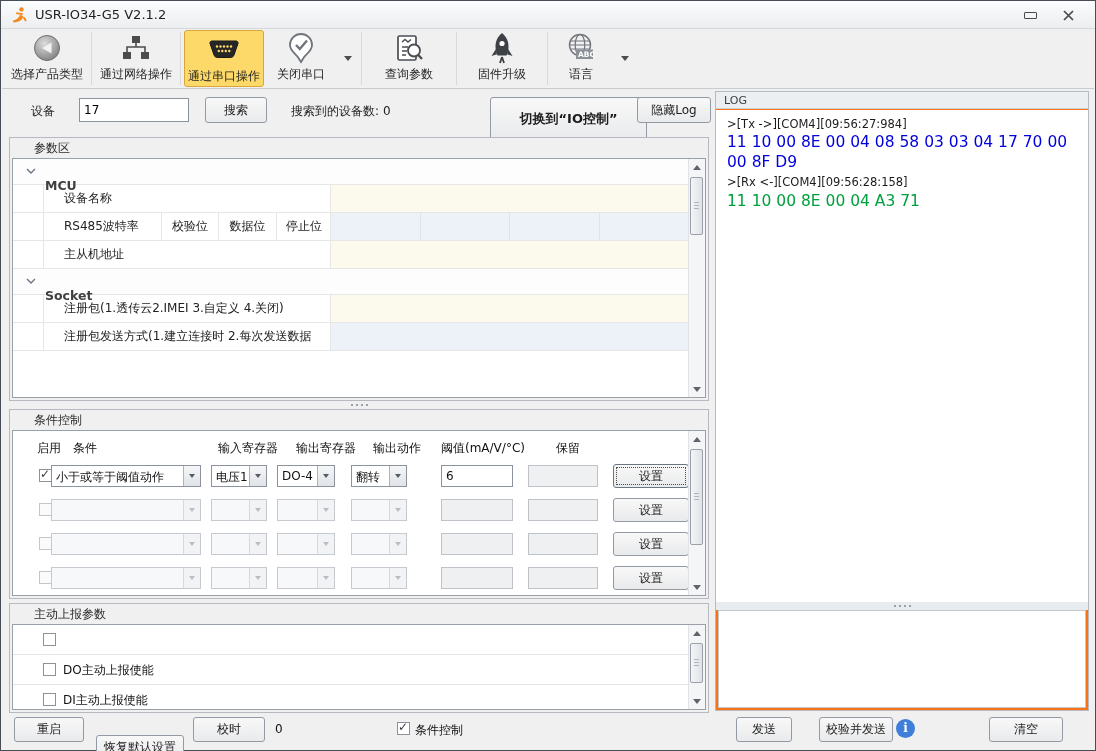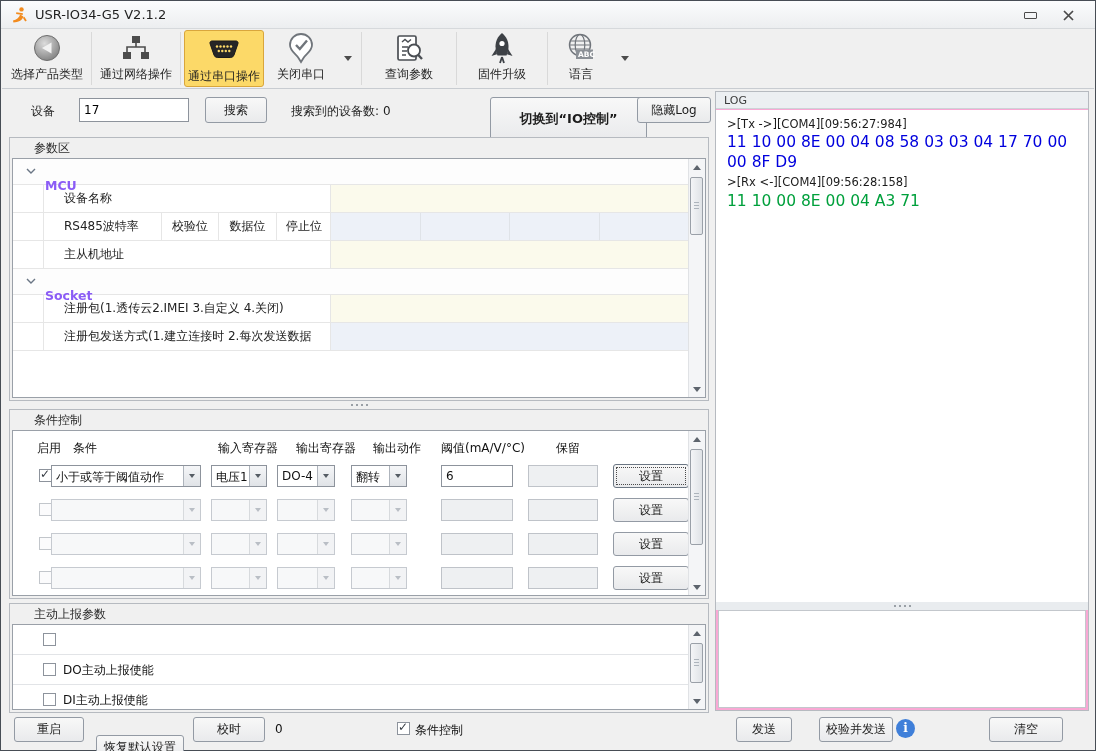--- a/index.html
+++ b/index.html
@@ -36,21 +36,21 @@
 
   
   .group{position:absolute;left:8px;width:700px;border:1px solid #b6bac0;background:#f0f0f0;padding-left:16px;}
   .group-label{height:18px;padding:2px 0 0 8px;font-size:12px;color:#2b2b2b;}
   .group-panel{position:absolute;left:2px;right:2px;top:20px;bottom:2px;background:#fff;border:1px solid #9aa0a8;overflow:hidden;}
 
   
   #param-grid{position:absolute;inset:0;right:17px;}
   .pg-section{height:26px;border-bottom:1px solid #e6e6e6;display:flex;align-items:center;background:#fdfdfd;}
   .pg-chevron{margin:0 9px 0 13px;display:flex;}
-  .pg-secname{font-weight:bold;font-size:12.5px;color:#8b5cf6;margin-top:28px;}
+  .pg-secname{font-weight:bold;font-size:12.5px;color:#404040;margin-top:28px;}
   .pg-row{height:28px;border-bottom:1px solid #e6e6e6;display:flex;padding-left:30px;}
   .pg-labels{width:287px;display:flex;border-left:1px solid #e6e6e6;}
   .pg-label{font-size:12px;color:#222;line-height:27px;padding-left:20px;white-space:nowrap;overflow:hidden;flex:1;}
   .pg-label.multi{flex:none;padding-left:0;text-align:center;border-right:0;}
   .pg-label.multi:first-child{text-align:left;padding-left:20px;}
   .pg-labels .pg-label.multi + .pg-label.multi{border-left:1px solid #e6e6e6;}
   .pg-values{flex:1;display:flex;border-left:1px solid #e6e6e6;}
   .pg-cell{flex:1;}
   .pg-cell + .pg-cell{border-left:1px solid #dfe3e8;}
   .pg-cell.yellow{background:var(--cy,#fbfaec);}
@@ -97,21 +97,21 @@
   
   .bottomrow{position:absolute;top:714px;left:8px;width:700px;height:32px;}
   .bl-restart{position:absolute;left:5px;top:2px;width:70px;height:25px;}
   .bl-restore{position:absolute;left:87px;top:20px;width:88px;height:25px;}
   .bl-time{position:absolute;left:184px;top:2px;width:72px;height:25px;}
   .bl-timeval{position:absolute;left:266px;top:7px;font-size:12px;color:#111;}
   .bl-check{left:388px;top:7px;}
   .bl-condlabel{position:absolute;left:406px;top:7px;font-size:12px;color:#111;}
 
   
-  .log-group{position:absolute;left:714px;top:90px;width:374px;height:620px;border:1px solid #b6bac0;background:#f9a8d4;}
+  .log-group{position:absolute;left:714px;top:90px;width:374px;height:620px;border:1px solid #b6bac0;background:#f97316;}
   .log-header{height:17px;background:#eceff2;border-bottom:1px solid #cdd2d7;font-size:11px;color:#3c3c3c;padding:2px 0 0 8px;}
   .log-body{position:absolute;left:0;right:0;top:18px;height:492px;background:#fff;overflow:hidden;padding:4px 11px;}
   .log-line{line-height:1.25;}
   .log-line.meta{font-size:11.5px;color:#1b1b1b;margin:3px 0 2px 0;}
   .log-line.tx{font-size:15.5px;color:var(--tx,#0000dd);}
   .log-line.rx{font-size:15.5px;color:var(--rx,#00a03c);}
   .log-split{left:0;right:0;top:510px;background:#e9ecef;}
   .log-input{position:absolute;left:2px;right:2px;top:518px;bottom:2px;background:#fff;border:1px solid #c3c7cc;}
 
   .rb-send{position:absolute;left:735px;top:716px;width:56px;height:25px;}

